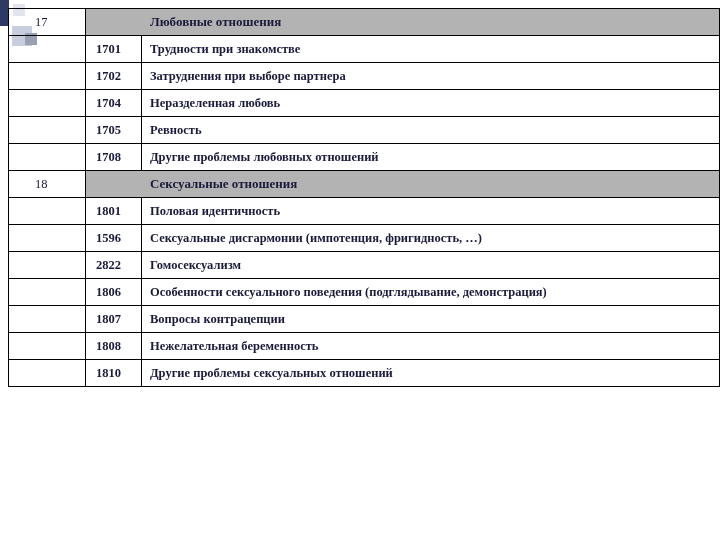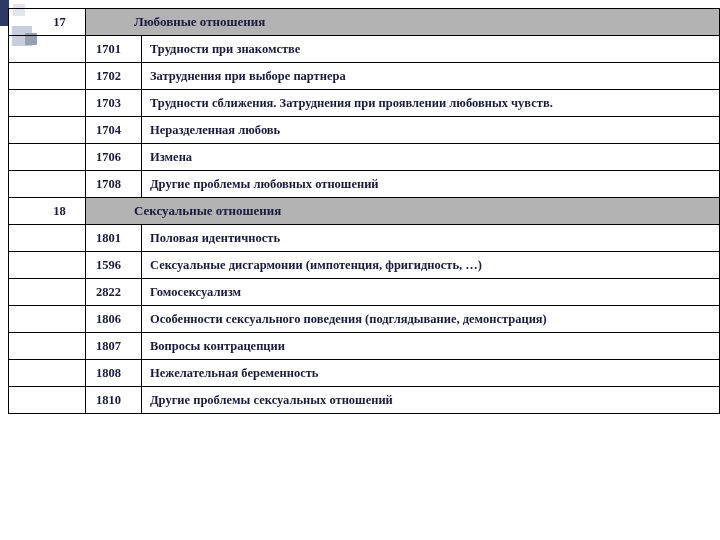--- a/index.html
+++ b/index.html
@@ -41,32 +41,31 @@
     height: 24px;
     vertical-align: middle;
     font-size: 12.5px;
     background: transparent;
     white-space: nowrap;
     overflow: hidden;
     font-weight: bold;
   }
   .class-table td.col-main {
     padding-left: 26px;
-    font-weight: bold;
-    text-align: center;
+    font-weight: normal;
   }
   .class-table td.col-sub {
     padding-left: 10px;
   }
   .class-table td.col-desc {
     padding-left: 8px;
   }
   .class-table td.section-title-cell {
     background: var(--section_bg, #b3b3b3);
-    padding-left: 48px;
+    padding-left: 64px;
     font-weight: bold;
     font-size: 13px;
   }
 </style>
 </head>
 <body>
 
 <div class="decor decor-navy"></div>
 <div class="decor decor-pale"></div>
 <div class="decor decor-light"></div>
@@ -88,32 +87,27 @@
         <td class="col-sub">1701</td>
         <td class="col-desc">Трудности при знакомстве</td>
       </tr>
       <tr>
         <td class="col-main"></td>
         <td class="col-sub">1702</td>
         <td class="col-desc">Затруднения при выборе партнера</td>
       </tr>
       <tr>
         <td class="col-main"></td>
-        <td class="col-sub">1703</td>
-        <td class="col-desc">Трудности сближения. Затруднения при проявлении любовных чувств.</td>
-      </tr>
-      <tr>
-        <td class="col-main"></td>
         <td class="col-sub">1704</td>
         <td class="col-desc">Неразделенная любовь</td>
       </tr>
       <tr>
         <td class="col-main"></td>
-        <td class="col-sub">1706</td>
-        <td class="col-desc">Измена</td>
+        <td class="col-sub">1705</td>
+        <td class="col-desc">Ревность</td>
       </tr>
       <tr>
         <td class="col-main"></td>
         <td class="col-sub">1708</td>
         <td class="col-desc">Другие проблемы любовных отношений</td>
       </tr>
       <tr>
         <td class="col-main">18</td>
         <td colspan="2" class="section-title-cell">Сексуальные отношения</td>
       </tr>

